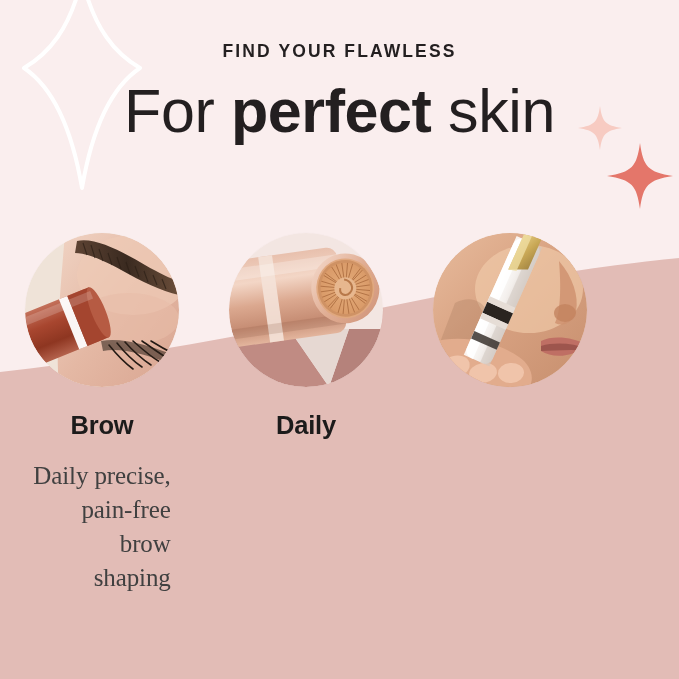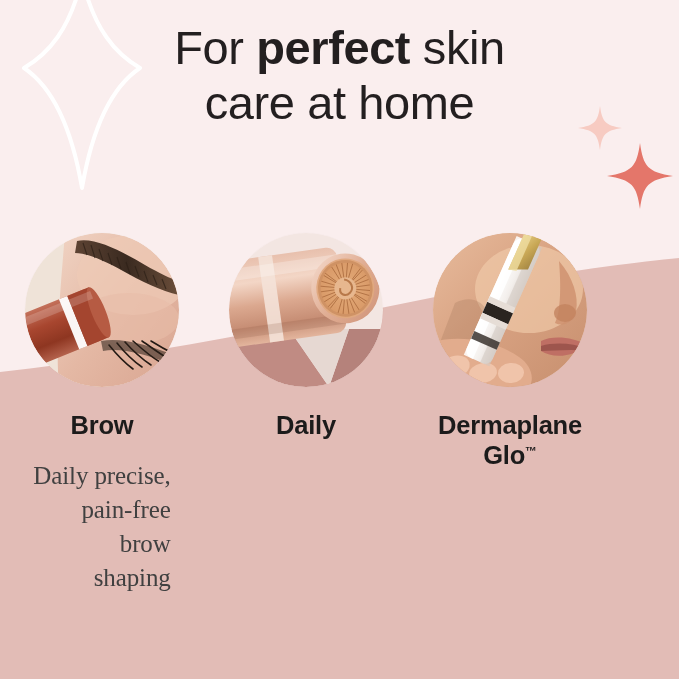--- a/index.html
+++ b/index.html
@@ -21,22 +21,22 @@
   .spark-lg{position:absolute;left:607px;top:143px;width:66px;height:66px;}
 
   
   .header{position:absolute;left:0;top:0;width:679px;text-align:center;}
   .eyebrow{
     margin-top:43px;
     font-size:17.5px;font-weight:700;letter-spacing:2.1px;
     color:#231f20;line-height:1;
   }
   .headline{
-    margin-top:21px;
-    font-size:47px;line-height:1.16;color:#231f20;font-weight:400;
+    margin-top:15px;
+    font-size:61px;line-height:1.16;color:#231f20;font-weight:400;
     letter-spacing:-0.4px;
   }
   .headline b{font-weight:700;}
 
   
   .cols{position:absolute;left:0;top:233px;width:612px;display:flex;}
   .col{width:226.33px;display:flex;flex-direction:column;align-items:center;}
 
   .photo{
     width:154px;height:154px;border-radius:50%;
@@ -78,23 +78,23 @@
 
   <svg class="spark-sm" viewBox="0 0 100 100">
     <path d="M50 0 C55 36 62 44 100 50 C62 56 55 64 50 100 C45 64 38 56 0 50 C38 44 45 36 50 0 Z" fill="#f7cbc2"></path>
   </svg>
 
   <svg class="spark-lg" viewBox="0 0 100 100">
     <path d="M50 0 C55 36 62 44 100 50 C62 56 55 64 50 100 C45 64 38 56 0 50 C38 44 45 36 50 0 Z" fill="#e4766a"></path>
   </svg>
 
   <div class="header">
+    <div class="eyebrow">FIND YOUR FLAWLESS</div>
     <div class="headline">
       <span><span>For </span><b>perfect</b><span> skin</span></span><br>
-      <span>care at home</span>
     </div>
   </div>
 
   <div class="cols">
 
     <div class="col col-1">
       <div class="photo">
         <svg viewBox="0 0 154 154">
           <defs>
             <clipPath id="cc1">
@@ -289,18 +289,16 @@
               <path d="M58 -4 L66 -4 L66 36 L58 38 Z" fill="#efdda1" opacity="0.8"></path>
 
               <rect x="52" y="76" width="28" height="12" fill="#2a2420"></rect>
               <rect x="52" y="70" width="28" height="6" fill="#e6ddd6"></rect>
               <rect x="52" y="88" width="28" height="6" fill="#e6ddd6"></rect>
               <rect x="52" y="108" width="28" height="8" fill="#3a332e" opacity="0.85"></rect>
             </g>
           </g>
         </svg>
       </div>
-      <div class="c-title"><span>Dermaplane
-Glo</span><span class="tm">™</span></div>
     </div>
 
   </div>
 </div>
 
 </body></html>

